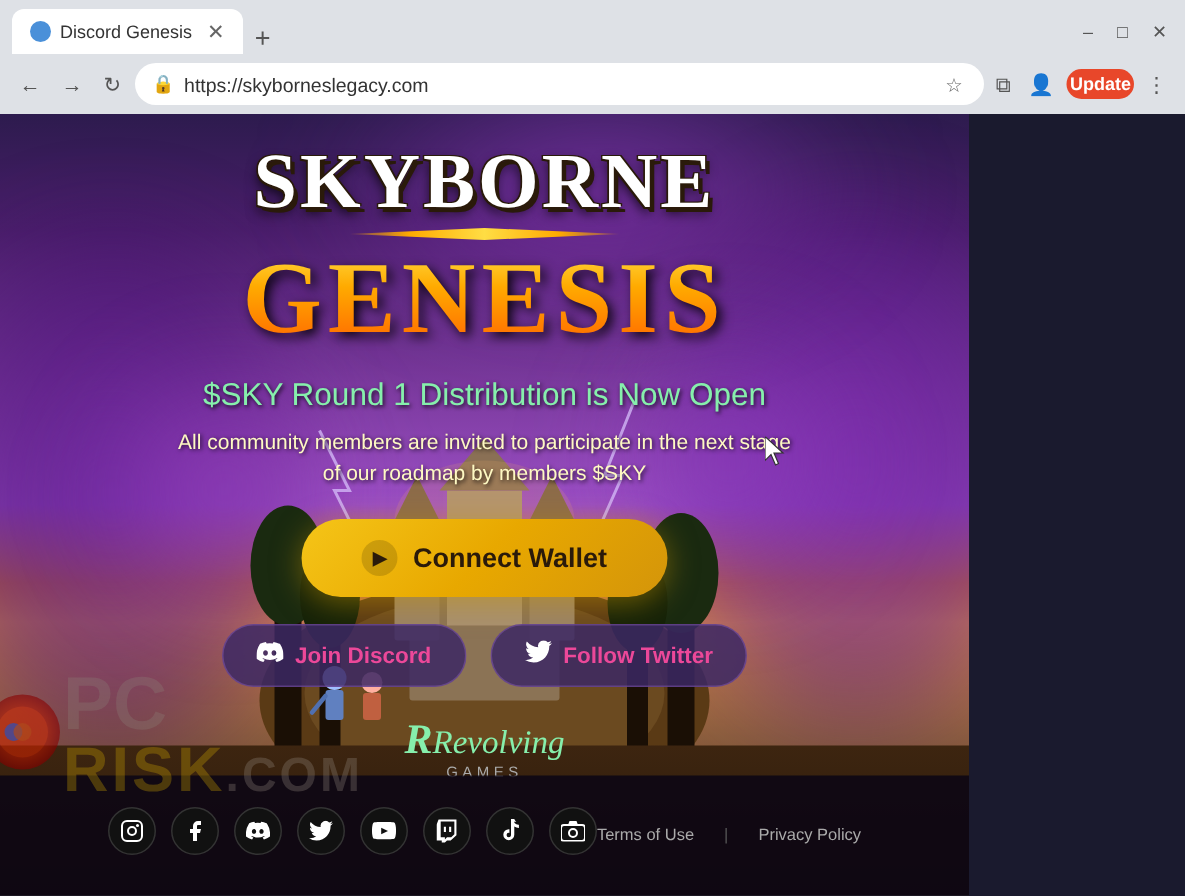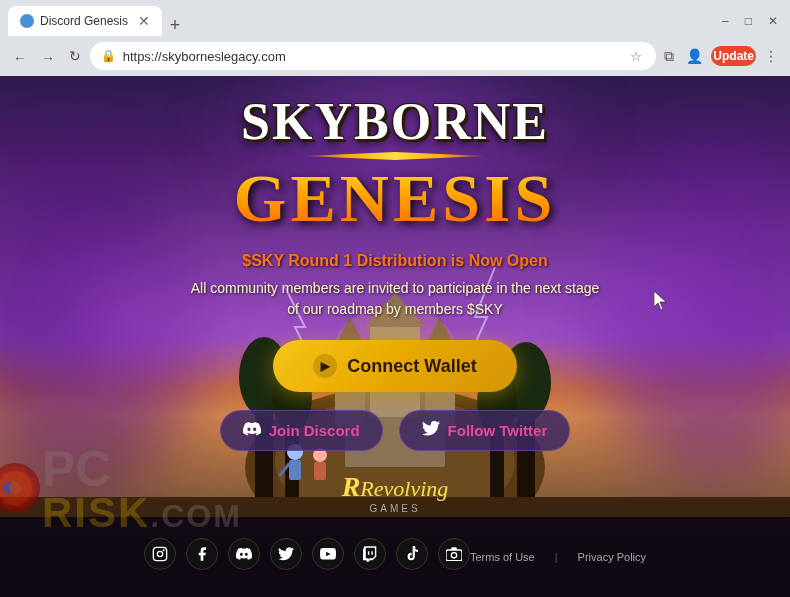--- a/index.html
+++ b/index.html
@@ -141,21 +141,21 @@
       border: none;
       border-radius: 12px;
       padding: 3px 2px;
       font-size: 12px;
       cursor: pointer;
       font-weight: bold;
     }
 
     
     .page-content {
-      width: 790px;
+      width: 646px;
       height: 521px;
       position: relative;
       overflow: hidden;
     }
 
     
     .bg-scene {
       position: absolute;
       inset: 0;
       background: linear-gradient(180deg, 
@@ -264,25 +264,24 @@
       background: linear-gradient(90deg, transparent, #ffaa00, #ffdd44, #ffaa00, transparent);
       clip-path: polygon(5% 50%, 50% 0%, 95% 50%, 50% 100%);
     }
 
     
     .subtitle-area {
       text-align: center;
       margin-bottom: 20px;
     }
     .subtitle-main {
-      font-size: 16px;
-      color: #f97316;
+      font-size: 21px;
+      color: #86efac;
       text-shadow: 1px 1px 3px rgba(0,0,0,0.8);
       margin-bottom: 8px;
-      font-weight: bold;
     }
     .subtitle-sub {
       font-size: 14px;
       color: #fef9c3;
       text-shadow: 1px 1px 3px rgba(0,0,0,0.8);
       line-height: 1.5;
     }
 
     
     .connect-wallet-btn {
@@ -549,21 +548,21 @@
         <span class="twitter-icon">
           <svg width="18" height="15" viewBox="0 0 18 15" fill="white">
             <path d="M18 1.78a7.37 7.37 0 01-2.12.58A3.7 3.7 0 0017.5.27a7.37 7.37 0 01-2.35.9A3.7 3.7 0 008.8 4.5 10.5 10.5 0 011.25.68a3.7 3.7 0 001.15 4.94A3.7 3.7 0 01.73 5.1v.05a3.7 3.7 0 002.97 3.63 3.71 3.71 0 01-1.67.06 3.7 3.7 0 003.46 2.57A7.42 7.42 0 010 12.96a10.47 10.47 0 005.66 1.66c6.8 0 10.51-5.63 10.51-10.51l-.01-.48A7.5 7.5 0 0018 1.78z"></path>
           </svg>
         </span>
         <span>Follow Twitter</span>
       </button>
     </div>
 
     <div style="text-align:center;">
-      <span style="font-family:Georgia,serif;font-size:22px;color:#fde047;font-style:italic;">
+      <span style="font-family:Georgia,serif;font-size:22px;color:#86efac;font-style:italic;">
         <span style="font-size:28px;font-weight:bold;">R</span><span>Revolving</span>
       </span>
       <div style="font-size:10px;color:#aaa;letter-spacing:3px;">GAMES</div>
     </div>
   </div>
 
   <div class="footer-bar">
     <div class="social-icons-row">
       <div class="social-circle">
         <svg width="16" height="16" viewBox="0 0 24 24" fill="white">

